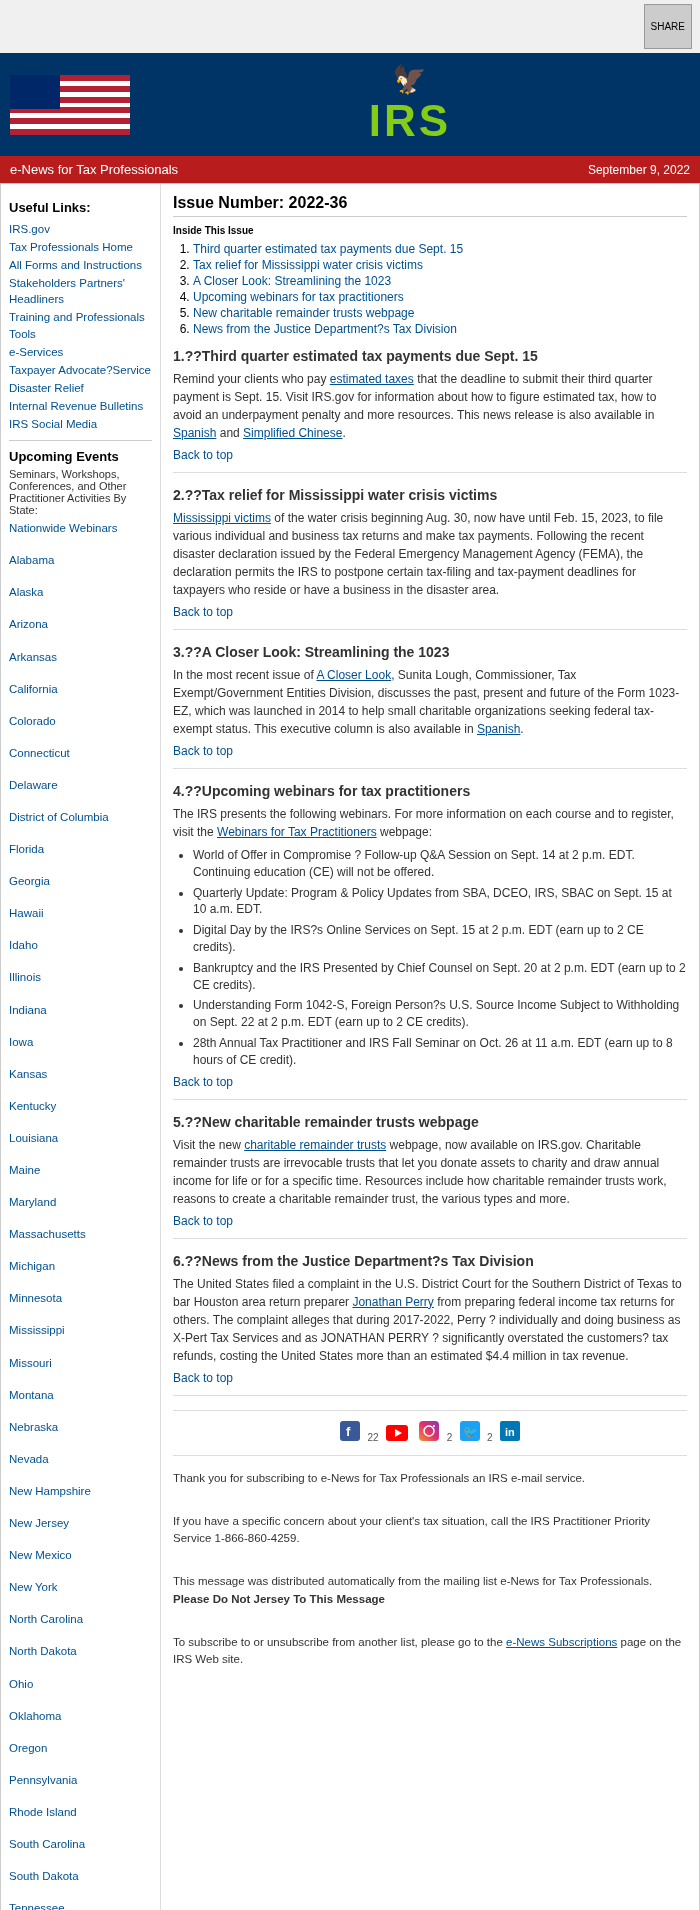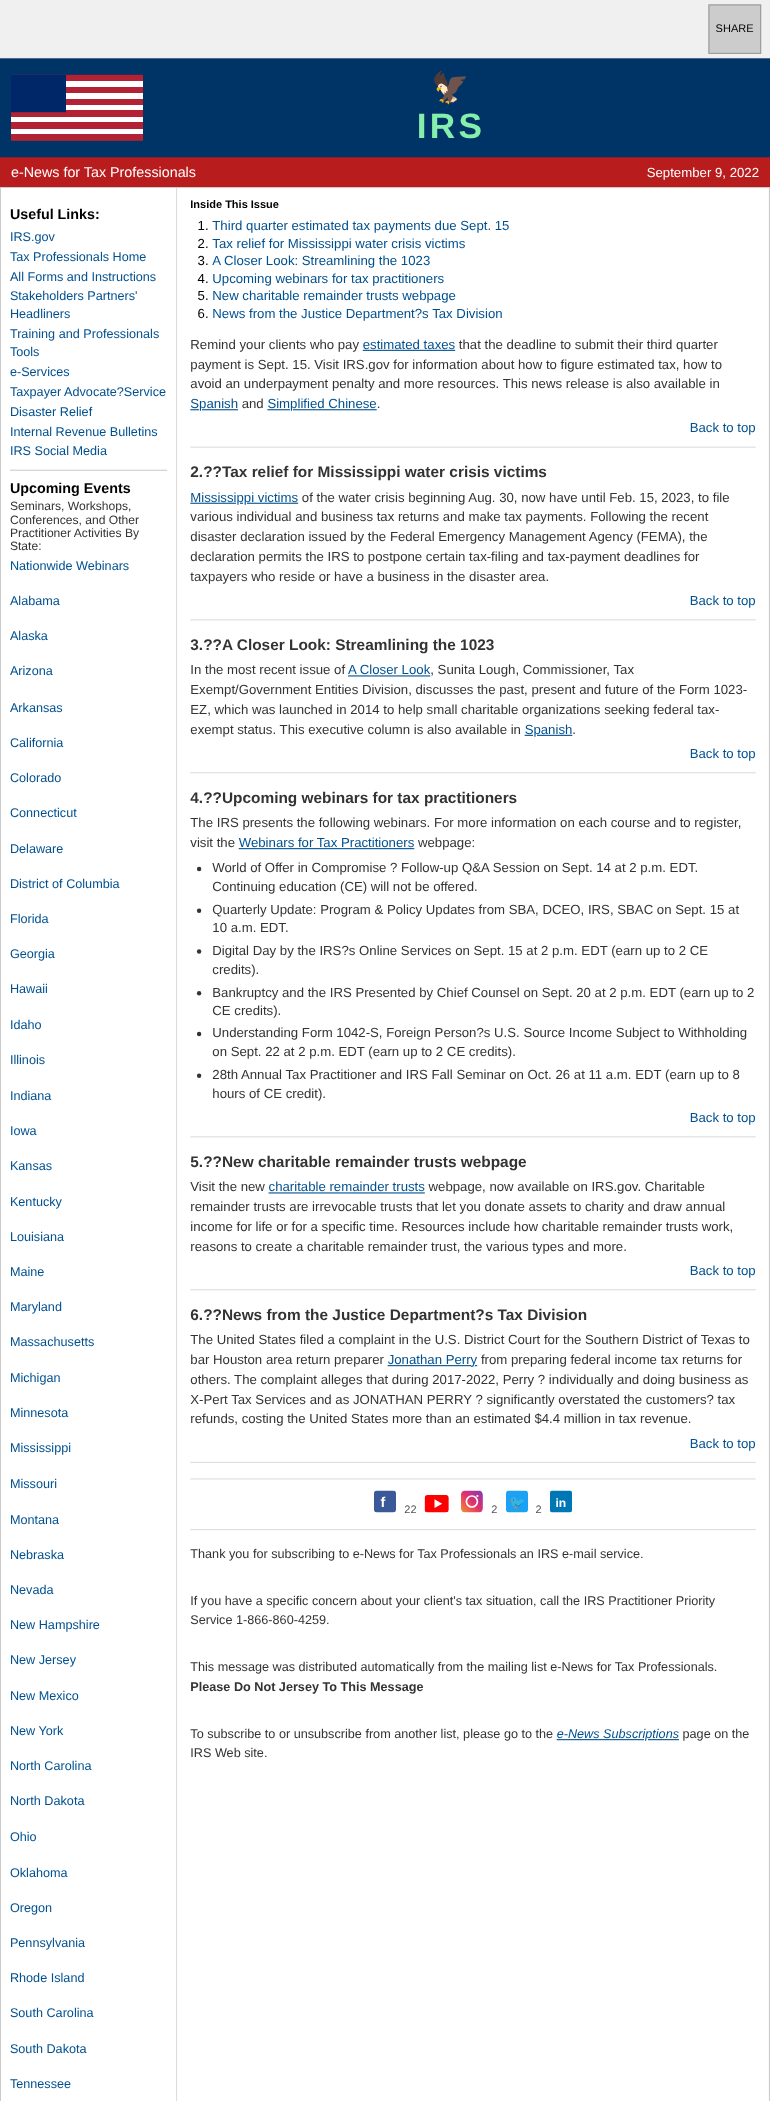--- a/index.html
+++ b/index.html
@@ -5,21 +5,21 @@
     * { margin: 0; padding: 0; box-sizing: border-box; }
     body { font-family: Arial, sans-serif; font-size: 12px; background: #f0f0f0; width: 700px; }
     
     .share-bar { background: #f0f0f0; text-align: right; padding: 4px 8px; font-size: 11px; }
     .share-btn { background: #ccc; border: 1px solid #999; padding: 16px 6px; font-size: 10px; cursor: pointer; }
     
     .header-banner { background: #003366; width: 100%; }
     .banner-inner { display: flex; align-items: center; justify-content: center; padding: 10px; }
     .irs-logo-section { flex: 1; text-align: center; color: white; }
     .irs-eagle { font-size: 28px; }
-    .irs-text { font-size: 32px; font-weight: bold; letter-spacing: 3px; color: #86efac; }
+    .irs-text { font-size: 44px; font-weight: bold; letter-spacing: 3px; color: #84cc16; }
     
     .banner-flag {
       width: 120px; height: 60px;
       background: linear-gradient(to bottom, 
         #b22234 0%, #b22234 10%, white 10%, white 18%, #b22234 18%, #b22234 28%, 
         white 28%, white 36%, #b22234 36%, #b22234 46%, white 46%, white 54%, 
         #b22234 54%, #b22234 64%, white 64%, white 72%, #b22234 72%, #b22234 82%, 
         white 82%, white 90%, #b22234 90%, #b22234 100%);
       position: relative;
     }
@@ -48,30 +48,30 @@
     .issue-number { font-size: 16px; font-weight: bold; margin-bottom: 8px; border-bottom: 1px solid #ccc; padding-bottom: 4px; }
     .inside-title { font-size: 10px; font-weight: bold; margin-bottom: 6px; }
     .toc-list { margin-left: 20px; margin-bottom: 12px; }
     .toc-list li { margin-bottom: 2px; font-size: 12px; }
     .toc-list a { color: #00508f; text-decoration: none; }
     
     .section { margin-bottom: 14px; border-bottom: 1px solid #ddd; padding-bottom: 10px; }
     .section-title { font-size: 14px; font-weight: bold; margin-bottom: 6px; color: #333; }
     .section-body { font-size: 12px; line-height: 1.5; color: #333; }
     .section-body a { color: #00508f; }
-    .back-to-top { color: #00508f; text-decoration: none; font-size: 12px; display: block; margin-top: 6px; text-align: right; }
+    .back-to-top { color: #00508f; text-decoration: none; font-size: 12px; display: block; margin-top: 6px; }
     
     .bullet-list { margin-left: 20px; margin-top: 6px; }
     .bullet-list li { margin-bottom: 4px; font-size: 12px; line-height: 1.4; }
     
     .social-bar { text-align: center; padding: 10px; border-top: 1px solid #ddd; border-bottom: 1px solid #ddd; margin: 8px 0; }
     .social-icon { display: inline-block; margin: 0 4px; font-size: 16px; color: #555; }
     
     .footer-text { font-size: 11.5px; line-height: 1.5; color: #333; padding: 6px 0; }
-    .footer-text a { color: #00508f; font-style: italic; }
+    .footer-text a { color: #00508f; }
   </style>
 </head>
 <body>
 
 <div class="share-bar">
   <button class="share-btn">SHARE</button>
 </div>
 
 <div class="header-banner">
   <div class="banner-inner">
@@ -109,33 +109,37 @@
     <p class="seminars-text">Seminars, Workshops, Conferences, and Other Practitioner Activities By State:</p>
     <a href="#">Nationwide Webinars</a>
     <br>
     <div id="states-list"><a href="#">Alabama</a><br><a href="#">Alaska</a><br><a href="#">Arizona</a><br><a href="#">Arkansas</a><br><a href="#">California</a><br><a href="#">Colorado</a><br><a href="#">Connecticut</a><br><a href="#">Delaware</a><br><a href="#">District of Columbia</a><br><a href="#">Florida</a><br><a href="#">Georgia</a><br><a href="#">Hawaii</a><br><a href="#">Idaho</a><br><a href="#">Illinois</a><br><a href="#">Indiana</a><br><a href="#">Iowa</a><br><a href="#">Kansas</a><br><a href="#">Kentucky</a><br><a href="#">Louisiana</a><br><a href="#">Maine</a><br><a href="#">Maryland</a><br><a href="#">Massachusetts</a><br><a href="#">Michigan</a><br><a href="#">Minnesota</a><br><a href="#">Mississippi</a><br><a href="#">Missouri</a><br><a href="#">Montana</a><br><a href="#">Nebraska</a><br><a href="#">Nevada</a><br><a href="#">New Hampshire</a><br><a href="#">New Jersey</a><br><a href="#">New Mexico</a><br><a href="#">New York</a><br><a href="#">North Carolina</a><br><a href="#">North Dakota</a><br><a href="#">Ohio</a><br><a href="#">Oklahoma</a><br><a href="#">Oregon</a><br><a href="#">Pennsylvania</a><br><a href="#">Rhode Island</a><br><a href="#">South Carolina</a><br><a href="#">South Dakota</a><br><a href="#">Tennessee</a><br><a href="#">Texas</a><br><br><br><br><br><br><br><br></div>
     
     
   </div>
 
   <div class="content">
     
+    <div class="issue-number">Issue Number: 2022-36</div>
     <div class="inside-title">Inside This Issue</div>
     
     <ol class="toc-list">
       <li><a href="#">Third quarter estimated tax payments due Sept. 15</a></li>
       <li><a href="#">Tax relief for Mississippi water crisis victims</a></li>
       <li><a href="#">A Closer Look: Streamlining the 1023</a></li>
       <li><a href="#">Upcoming webinars for tax practitioners</a></li>
       <li><a href="#">New charitable remainder trusts webpage</a></li>
       <li><a href="#">News from the Justice Department?s Tax Division</a></li>
     </ol>
 
     
     <div class="section">
+      <div class="section-title">
+        <span>1.??</span><span>Third quarter estimated tax payments due Sept. 15</span>
+      </div>
       <div class="section-body">
         Remind your clients who pay <a href="#">estimated taxes</a> that the deadline to submit their third quarter payment is Sept. 15. Visit IRS.gov for information about how to figure estimated tax, how to avoid an underpayment penalty and more resources. This news release is also available in <a href="#">Spanish</a> and <a href="#">Simplified Chinese</a>.
       </div>
       <a href="#" class="back-to-top">Back to top</a>
     </div>
 
     
     <div class="section">
       <div class="section-title">
         <span>2.??</span><span>Tax relief for Mississippi water crisis victims</span>

